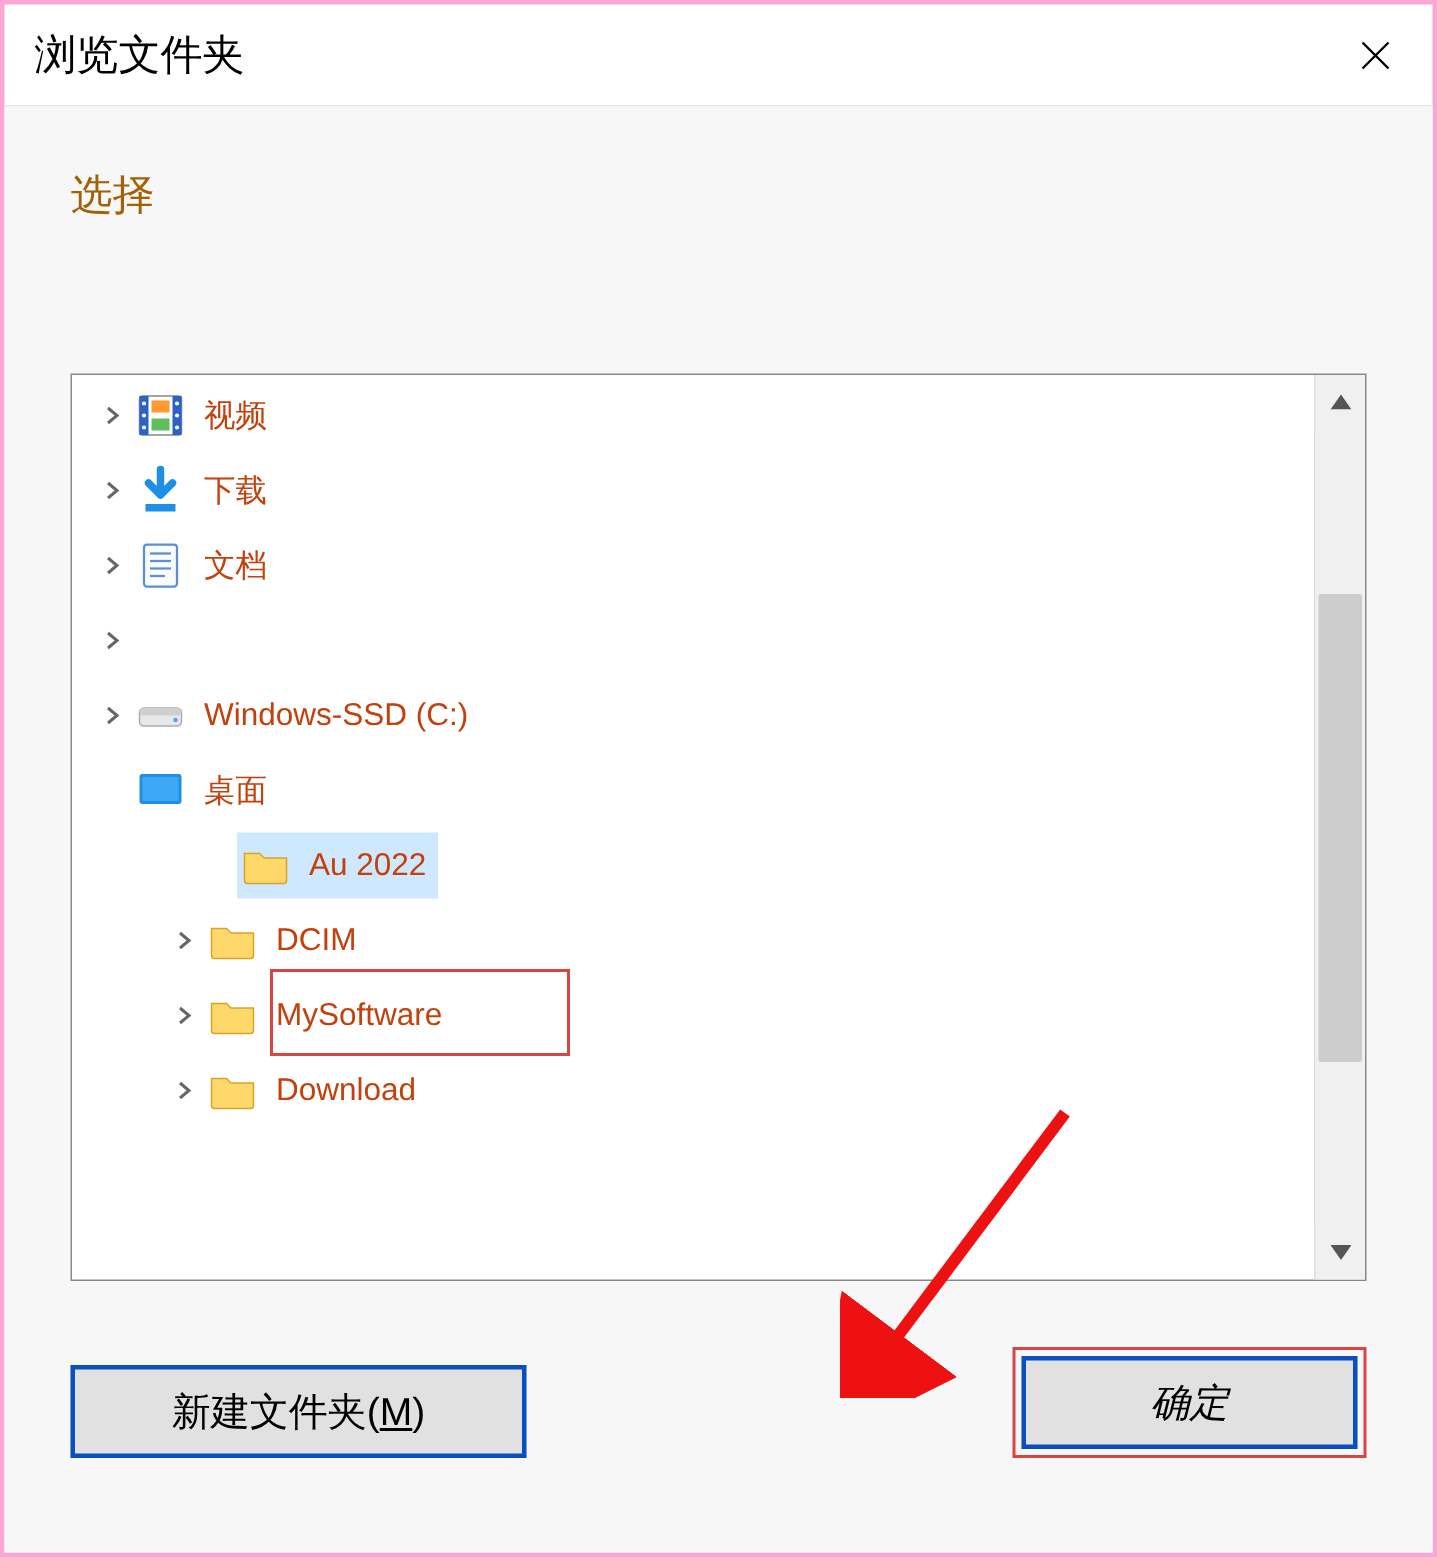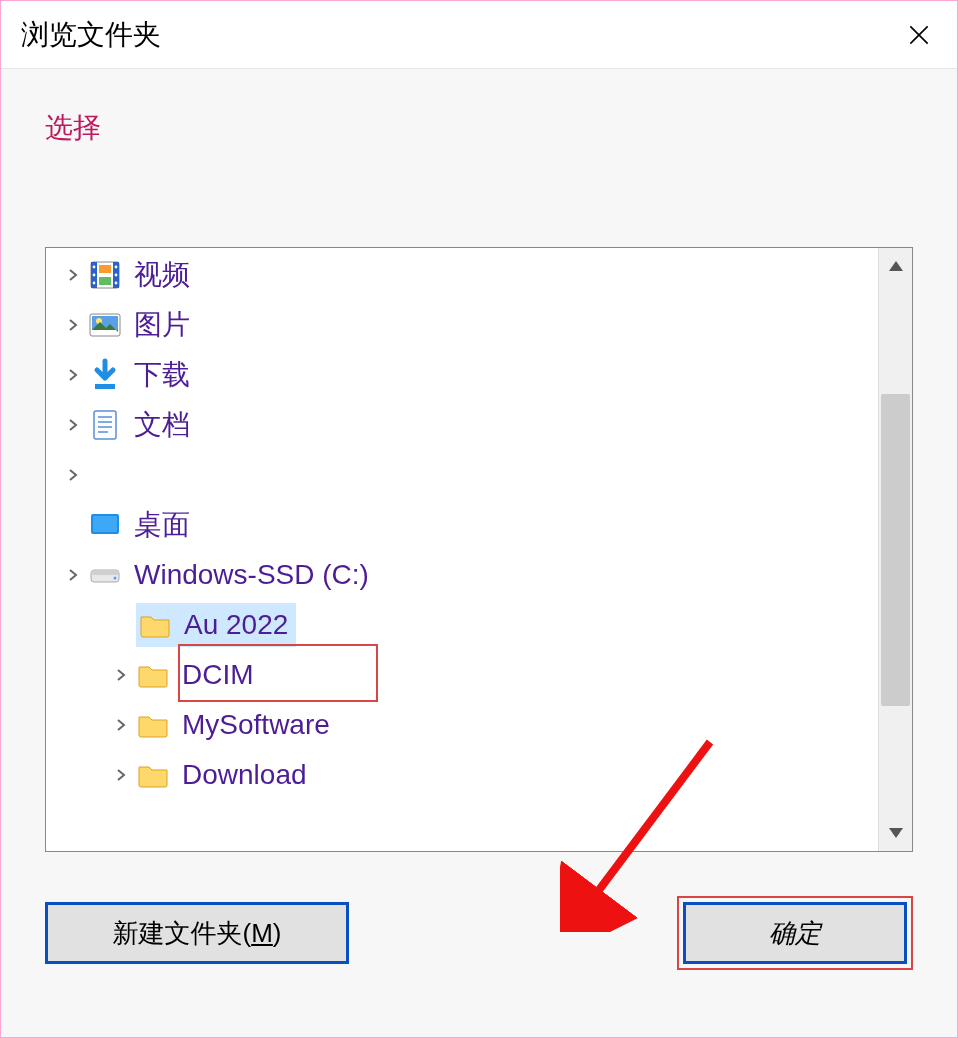--- a/index.html
+++ b/index.html
@@ -1,41 +1,41 @@
 <!DOCTYPE html>
 <html><head>
   <meta charset="utf-8">
   <style>
     * { box-sizing: border-box; margin: 0; padding: 0; font-family: "Microsoft YaHei", "Segoe UI", sans-serif; }
     body { background: #fff; width: 958px; height: 1038px; overflow: hidden; }
-    .dialog { width: 958px; height: 1038px; border: 1px solid #f9a8d4; background: #fff; display: flex; flex-direction: column; }
+    .dialog { width: 958px; height: 1038px; border: 3px solid #f9a8d4; background: #fff; display: flex; flex-direction: column; }
     .titlebar { display: flex; align-items: center; justify-content: space-between; height: 68px; padding: 0 8px 0 20px; border-bottom: 1px solid #e5e5e5; }
     .titlebar-title { font-size: 28px; color: #000; }
     .close-btn { width: 60px; height: 60px; display: flex; align-items: center; justify-content: center; cursor: pointer; }
     .close-btn svg { width: 26px; height: 26px; }
     .content { flex: 1; padding: 40px 44px 30px 44px; display: flex; flex-direction: column; background: #f7f7f7; }
-    .instruction { font-size: 28px; color: #be185d; margin-bottom: 100px; }
+    .instruction { font-size: 28px; color: #a16207; margin-bottom: 100px; }
     .tree-container { border: 1px solid #888; background: #fff; height: 605px; display: flex; position: relative; }
     .tree-view { flex: 1; overflow: hidden; padding-top: 2px; }
     .tree-scrollbar { width: 34px; background: #f0f0f0; display: flex; flex-direction: column; border-left: 1px solid #ddd; }
     .scroll-arrow { height: 36px; display: flex; align-items: center; justify-content: center; font-size: 18px; color: #555; cursor: pointer; }
     .scroll-track { flex: 1; background: #f0f0f0; position: relative; }
     .scroll-thumb { position: absolute; left: 2px; right: 2px; background: #ccc; border-radius: 2px; }
     .tree-item { display: flex; align-items: center; height: 50px; cursor: pointer; user-select: none; }
     .tree-item .expander { width: 30px; display: flex; align-items: center; justify-content: center; font-size: 20px; color: #666; }
     .tree-item .expander.none { visibility: hidden; }
     .tree-item .icon { width: 34px; height: 34px; margin-right: 12px; display: flex; align-items: center; justify-content: center; }
-    .tree-item .label { font-size: 28px; color: #4c1d95; white-space: nowrap; }
+    .tree-item .label { font-size: 21px; color: #c2410c; white-space: nowrap; }
     .tree-item.depth-0 { padding-left: 12px; }
     .tree-item.depth-1 { padding-left: 60px; }
     .tree-item.selected { }
-    .tree-item.selected .label-wrap { background: #cde8ff; padding: 2px 8px 2px 2px; }
+    .tree-item.selected .label-wrap { background: #cde8ff; padding: 2px 8px 2px 2px; margin-left: 20px; }
     .label-wrap { display: flex; align-items: center; height: 44px; }
     .highlight-box-selected { position: absolute; border: 2px solid #d94444; pointer-events: none; left: 132px; top: 396px; width: 200px; height: 58px; }
-    .button-row { display: flex; gap: 28px; margin-top: 44px; align-items: center; }
+    .button-row { display: flex; gap: 28px; margin-top: 44px; align-items: flex-end; }
     .btn { height: 62px; background: #e1e1e1; border: 1px solid #999; font-size: 26px; color: #000; cursor: pointer; display: flex; align-items: center; justify-content: center; }
     .btn-newfolder { width: 304px; border: 3px solid #0a4fbf; }
     .btn-ok-wrap { border: 2px solid #d94444; padding: 4px; margin-left: auto; position: relative; }
     .btn-ok { width: 224px; border: 3px solid #0a4fbf; font-style: italic; }
     .btn-cancel { width: 234px; }
     .arrow-annotation { position: absolute; left: 560px; top: 732px; pointer-events: none; }
     .underline { text-decoration: underline; }
   </style>
 </head>
 <body>
@@ -82,38 +82,20 @@
           </div>
           <div class="tree-item depth-0">
             <div class="expander ">
               <svg width="14" height="14" viewBox="0 0 14 14">
                 <path d="M4 2 L10 7 L4 12" fill="none" stroke="#666" stroke-width="2"></path>
               </svg>
             </div>
             <div class="label-wrap">
               <div class="icon">
                 <svg width="34" height="34" viewBox="0 0 34 34">
-                  <rect x="2" y="6" width="30" height="22" rx="2" fill="#fff" stroke="#888"></rect>
-                  <rect x="4" y="8" width="26" height="14" fill="#5aa0e6"></rect>
-                  <circle cx="11" cy="13" r="3" fill="#ffe36b"></circle>
-                  <path d="M4 22 L12 14 L18 20 L22 16 L30 24 L30 22 L4 22" fill="#3c7a3c"></path>
-                </svg>
-              </div>
-              <div class="label">图片</div>
-            </div>
-          </div>
-          <div class="tree-item depth-0">
-            <div class="expander ">
-              <svg width="14" height="14" viewBox="0 0 14 14">
-                <path d="M4 2 L10 7 L4 12" fill="none" stroke="#666" stroke-width="2"></path>
-              </svg>
-            </div>
-            <div class="label-wrap">
-              <div class="icon">
-                <svg width="34" height="34" viewBox="0 0 34 34">
                   <path d="M17 3 L17 20 M17 20 L9 12 M17 20 L25 12" stroke="#1f8fe6" stroke-width="5" fill="none" stroke-linecap="round"></path>
                   <rect x="7" y="26" width="20" height="5" fill="#1f8fe6"></rect>
                 </svg>
               </div>
               <div class="label">下载</div>
             </div>
           </div>
           <div class="tree-item depth-0">
             <div class="expander ">
               <svg width="14" height="14" viewBox="0 0 14 14">
@@ -134,48 +116,48 @@
             </div>
           </div>
           <div class="tree-item depth-0">
             <div class="expander ">
               <svg width="14" height="14" viewBox="0 0 14 14">
                 <path d="M4 2 L10 7 L4 12" fill="none" stroke="#666" stroke-width="2"></path>
               </svg>
             </div>
           </div>
           <div class="tree-item depth-0">
-            <div class="expander none">
-              <svg width="14" height="14"></svg>
-            </div>
-            <div class="label-wrap">
-              <div class="icon">
-                <svg width="34" height="34" viewBox="0 0 34 34">
-                  <rect x="3" y="6" width="28" height="20" rx="2" fill="#1f8fe6"></rect>
-                  <rect x="5" y="8" width="24" height="16" fill="#3da8f5"></rect>
-                </svg>
-              </div>
-              <div class="label">桌面</div>
-            </div>
-          </div>
-          <div class="tree-item depth-0">
             <div class="expander ">
               <svg width="14" height="14" viewBox="0 0 14 14">
                 <path d="M4 2 L10 7 L4 12" fill="none" stroke="#666" stroke-width="2"></path>
               </svg>
             </div>
             <div class="label-wrap">
               <div class="icon">
                 <svg width="34" height="34" viewBox="0 0 34 34">
                   <rect x="3" y="12" width="28" height="12" rx="3" fill="#e8e8e8" stroke="#aaa"></rect>
                   <rect x="3" y="12" width="28" height="5" rx="3" fill="#cfcfcf"></rect>
                   <circle cx="27" cy="20" r="1.5" fill="#4aa3ff"></circle>
                 </svg>
               </div>
               <div class="label">Windows-SSD (C:)</div>
+            </div>
+          </div>
+          <div class="tree-item depth-0">
+            <div class="expander none">
+              <svg width="14" height="14"></svg>
+            </div>
+            <div class="label-wrap">
+              <div class="icon">
+                <svg width="34" height="34" viewBox="0 0 34 34">
+                  <rect x="3" y="6" width="28" height="20" rx="2" fill="#1f8fe6"></rect>
+                  <rect x="5" y="8" width="24" height="16" fill="#3da8f5"></rect>
+                </svg>
+              </div>
+              <div class="label">桌面</div>
             </div>
           </div>
           <div class="tree-item depth-1 selected">
             <div class="expander none">
               <svg width="14" height="14"></svg>
             </div>
             <div class="label-wrap">
               <div class="icon">
                 <svg width="34" height="34" viewBox="0 0 34 34">
                   <path d="M3 9 L13 9 L16 12 L31 12 L31 27 Q31 29 29 29 L5 29 Q3 29 3 27 Z" fill="#ffd86b" stroke="#d9a326"></path>

